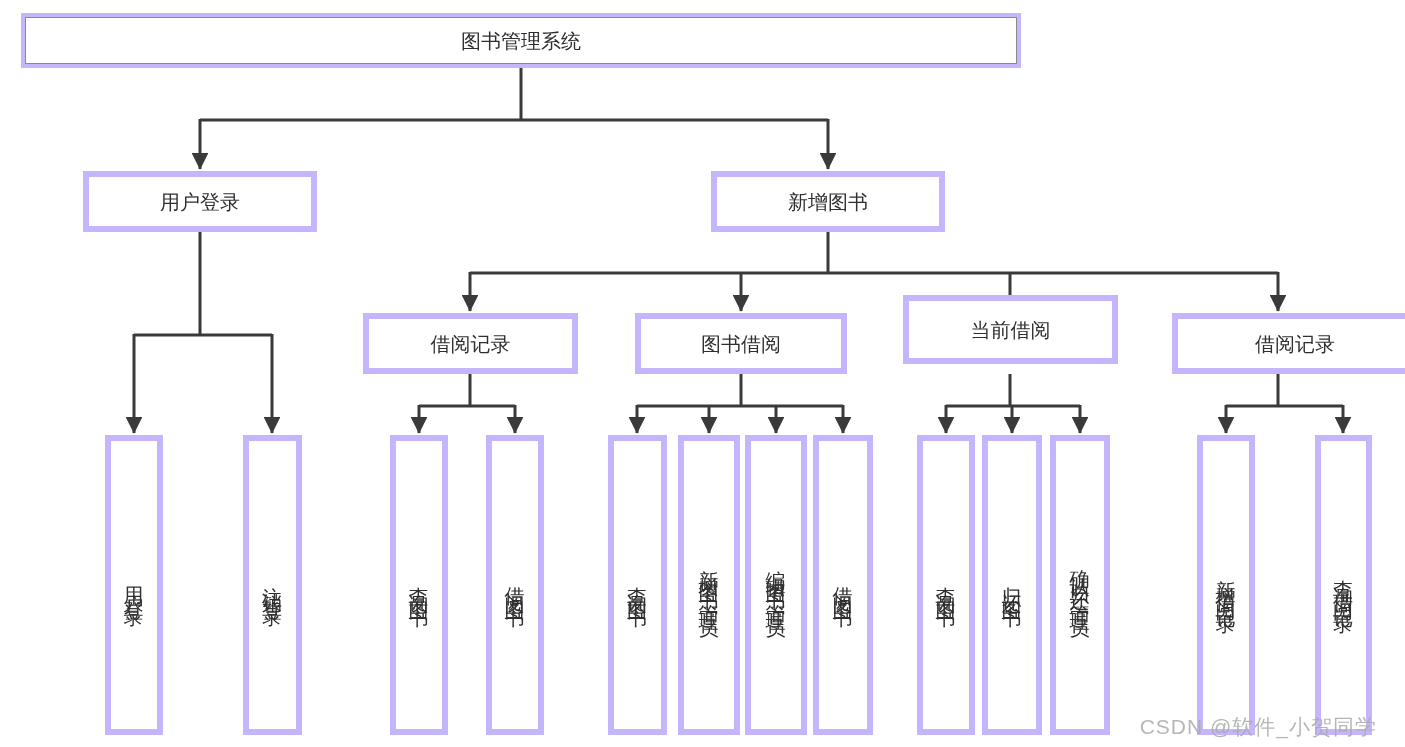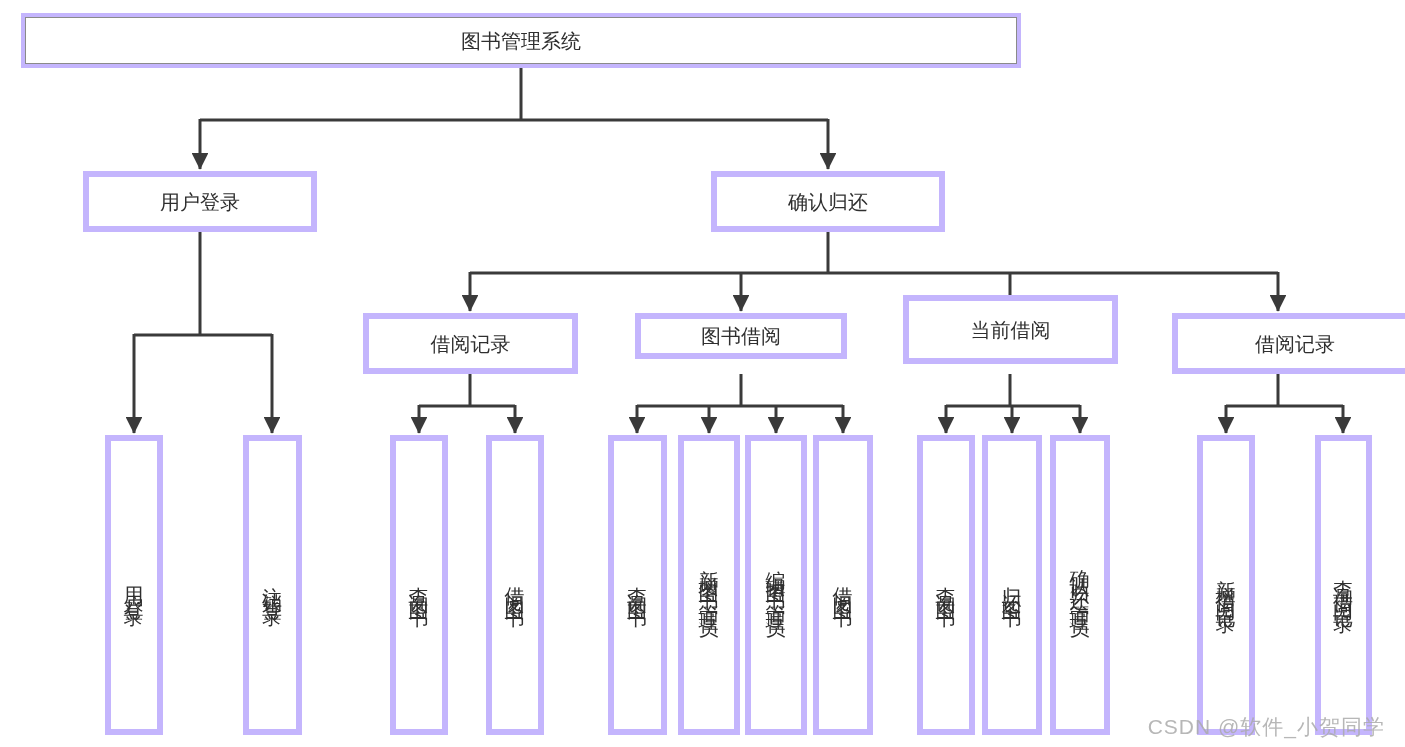--- a/index.html
+++ b/index.html
@@ -26,21 +26,21 @@
   .node.root{border-width:4px;box-shadow:0 0 0 1px #8a8a8a inset;}
   .node .vtext{
     writing-mode:vertical-rl;
     text-orientation:mixed;
     letter-spacing:7px;
     font-size:20px;
     max-height:286px;
   }
   .watermark{
     position:absolute;
-    right:20px;
+    right:28px;
     bottom:6px;
     font-size:21px;
     color:rgba(170,170,170,0.85);
     letter-spacing:1px;
     white-space:nowrap;
   }
 </style>
 </head>
 <body>
 
@@ -91,27 +91,27 @@
   </svg>
 
   <div class="node root" style="left:21px;top:13px;width:1000px;height:55px">
     <span>图书管理系统</span>
   </div>
 
   <div class="node" style="left:83px;top:171px;width:234px;height:61px">
     <span>用户登录</span>
   </div>
   <div class="node" style="left:711px;top:171px;width:234px;height:61px">
-    <span>确认归还</span>
+    <span>新增图书</span>
   </div>
 
   <div class="node" style="left:363px;top:313px;width:215px;height:61px">
     <span>借阅记录</span>
   </div>
-  <div class="node" style="left:635px;top:313px;width:212px;height:46px">
+  <div class="node" style="left:635px;top:313px;width:212px;height:61px">
     <span>图书借阅</span>
   </div>
   <div class="node" style="left:903px;top:295px;width:215px;height:69px">
     <span>当前借阅</span>
   </div>
   <div class="node" style="left:1172px;top:313px;width:246px;height:61px">
     <span>借阅记录</span>
   </div>
 
   <div class="node" style="left:105px;top:435px;width:58px;height:300px">

